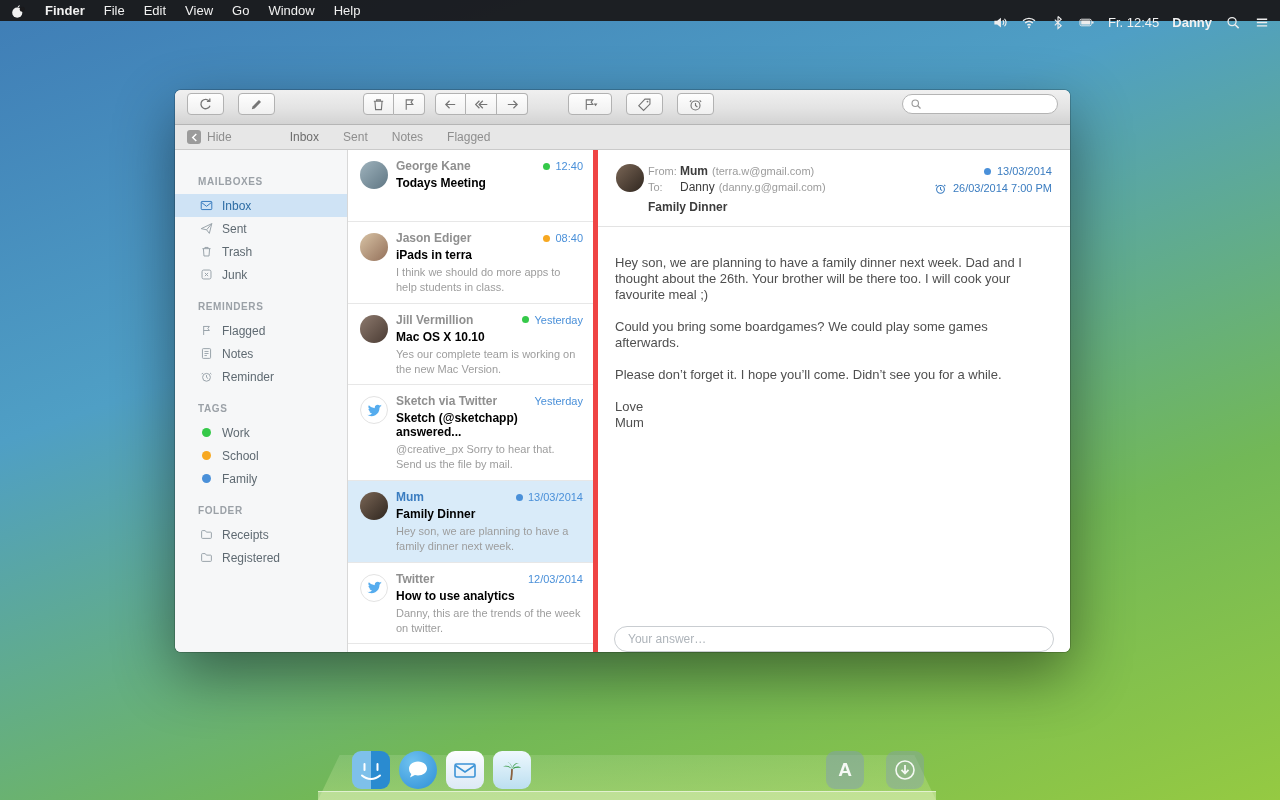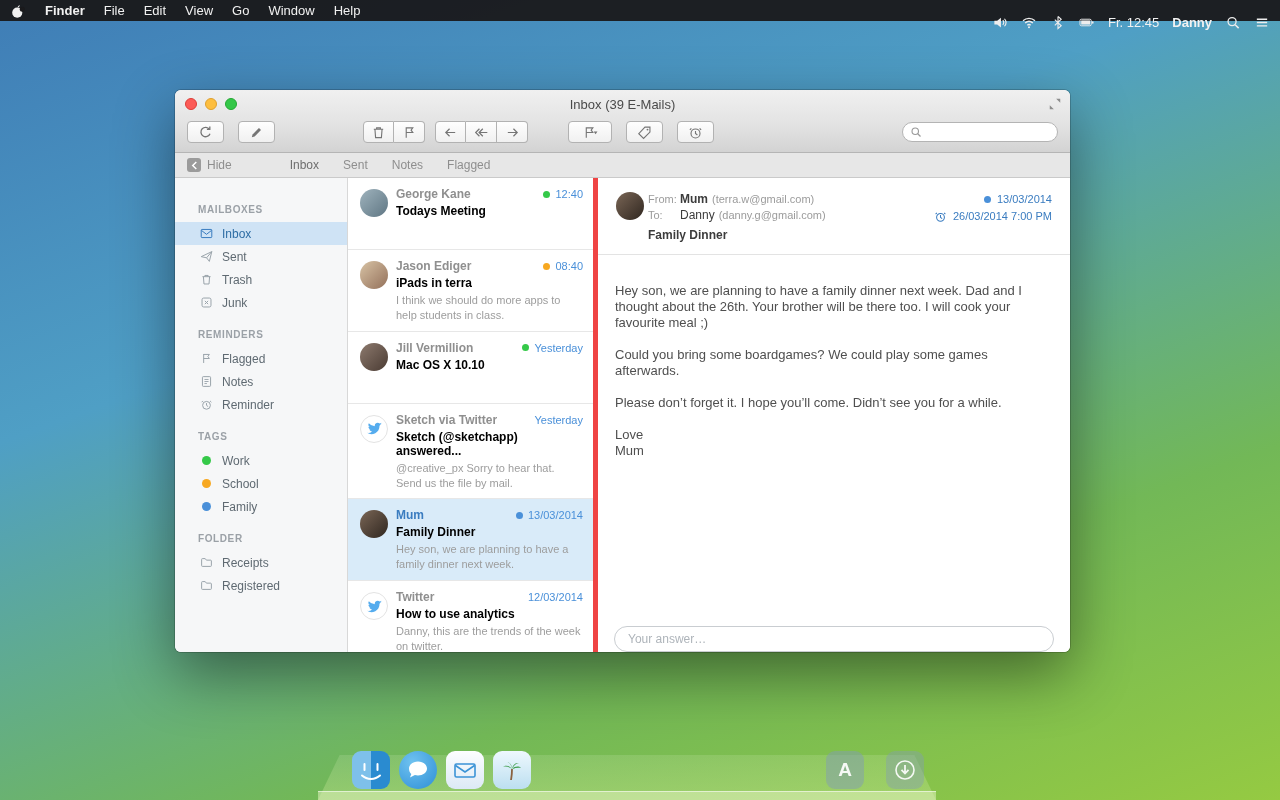--- a/index.html
+++ b/index.html
@@ -177,31 +177,20 @@
           <path d="M10.3 10.3L14 14" stroke="#ededed" stroke-width="1.6"></path>
         </svg>
       <svg class="mb-ic" viewBox="0 0 16 16">
           <path d="M2.5 4.5h11M2.5 8h11M2.5 11.5h11" stroke="#ededed" stroke-width="1.4"></path>
         </svg>
     </div>
   </div>
 
   <div class="window">
     <div class="chrome">
-      <div class="titlebar">
-        <div class="lights">
-          <span class="light l-red"></span>
-          <span class="light l-yellow"></span>
-          <span class="light l-green"></span>
-        </div>
-        <span class="title">Inbox (39 E-Mails)</span>
-        <svg class="fullscreen" viewBox="0 0 16 16">
-            <path d="M9.3 2h4.7v4.7L9.3 2zM6.7 14H2V9.3L6.7 14z" fill="#8d8d8d"></path>
-          </svg>
-      </div>
       <div class="toolbar">
         <div class="tbtn">
           <svg class="ic" viewBox="0 0 16 16">
               <path d="M12.8 9.3A5 5 0 1 1 12.2 4.6" stroke="#757575" stroke-width="1.4" fill="none"></path>
               <path d="M12.6 1.6v3.1h-3.1" stroke="#757575" stroke-width="1.4" fill="none"></path>
             </svg>
         </div>
         <div class="tbtn" style="margin-left:14px;">
           <svg class="ic" viewBox="0 0 16 16">
               <path d="M3 13l.8-3L10.6 3.2l2.2 2.2L6 12.2 3 13z" fill="#757575"></path>
@@ -399,20 +388,21 @@
         <div class="msg">
           <div class="avatar av-p3"></div>
           <div class="msg-top">
             <span class="msg-sender">Jill Vermillion</span>
             <span class="msg-meta">
                 <span class="dot" style="background: rgb(53, 201, 73);"></span>
                 <span>Yesterday</span>
               </span>
           </div>
           <div class="msg-subject">Mac OS X 10.10</div>
+          <div class="msg-preview">Yes our complete team is working on the new Mac Version.</div>
         </div>
 
         <div class="msg">
           <div class="avatar av-tw">
             <svg width="17" height="17" viewBox="0 0 16 16">
                 <path d="M15 3.8c-.5.2-1 .4-1.6.4.6-.3 1-.9 1.2-1.5-.5.3-1.1.6-1.7.7A2.7 2.7 0 0 0 8.2 5.3c0 .2 0 .4.1.6A7.6 7.6 0 0 1 2.7 3a2.7 2.7 0 0 0 .8 3.6c-.4 0-.9-.1-1.2-.3 0 1.3.9 2.4 2.1 2.6-.4.1-.8.1-1.2.1.3 1 1.3 1.8 2.5 1.8A5.4 5.4 0 0 1 1 12.1 7.6 7.6 0 0 0 12.7 5.7v-.3c.5-.4 1-.9 1.3-1.4z" fill="#55acee"></path>
               </svg>
           </div>
           <div class="msg-top">
             <span class="msg-sender">Sketch via Twitter</span>

